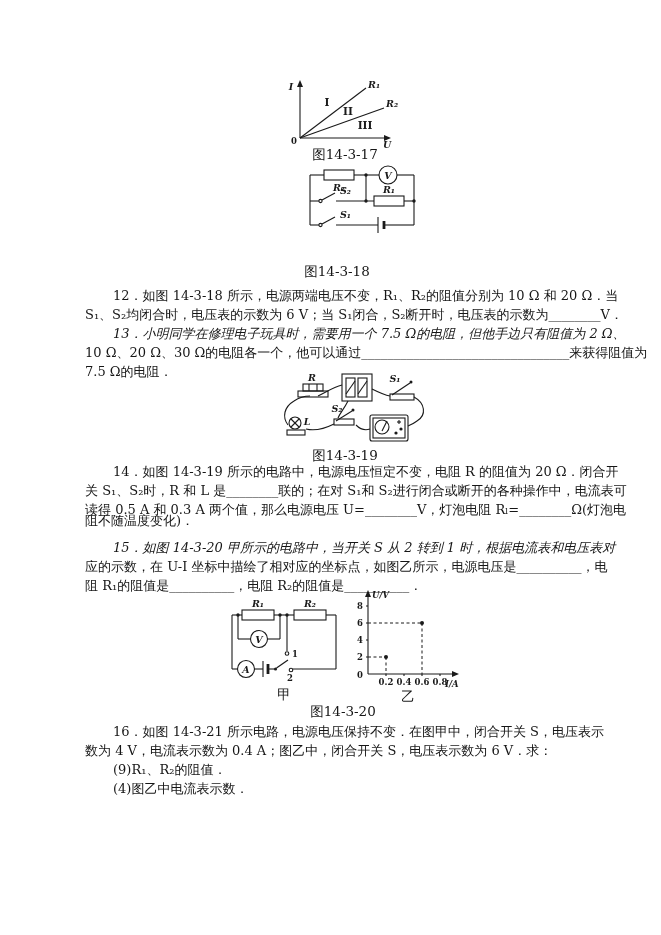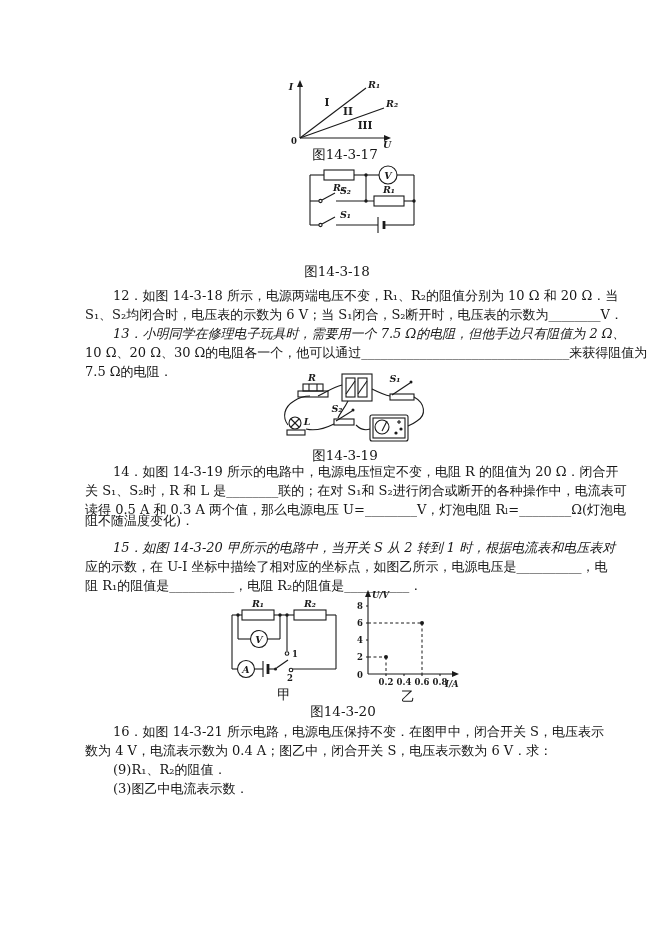--- a/index.html
+++ b/index.html
@@ -223,15 +223,15 @@
     <circle class="dot" cx="74" cy="37" r="2"></circle>
   </svg>
 
   <div class="sublabel" style="left:224px;top:686px;">甲</div>
   <div class="sublabel" style="left:348px;top:688px;">乙</div>
   <div class="figcap" style="left:278px;top:703px;">图14-3-20</div>
 
   <div class="line indent" style="top:722px;">16．如图 14-3-21 所示电路，电源电压保持不变．在图甲中，闭合开关 S，电压表示</div>
   <div class="line" style="top:741px;">数为 4 V，电流表示数为 0.4 A；图乙中，闭合开关 S，电压表示数为 6 V．求：</div>
   <div class="line indent" style="top:760px;">(9)R₁、R₂的阻值．</div>
-  <div class="line indent" style="top:779px;">(3)图乙中电流表示数．</div>
+  <div class="line indent" style="top:779px;">(4)图乙中电流表示数．</div>
 
 </div>
 
 </body></html>

